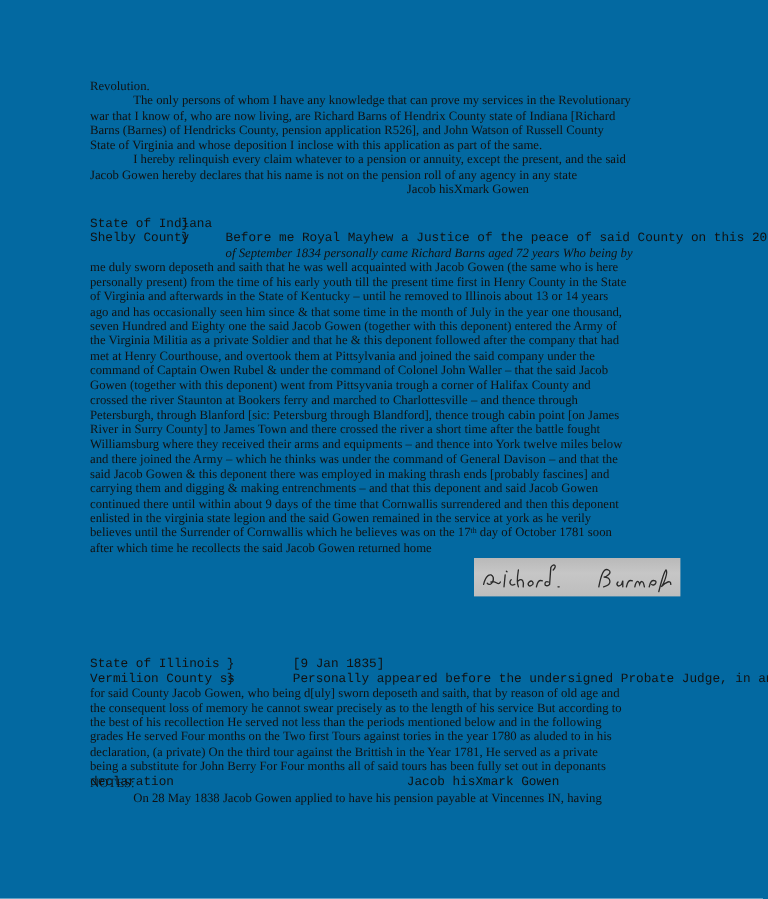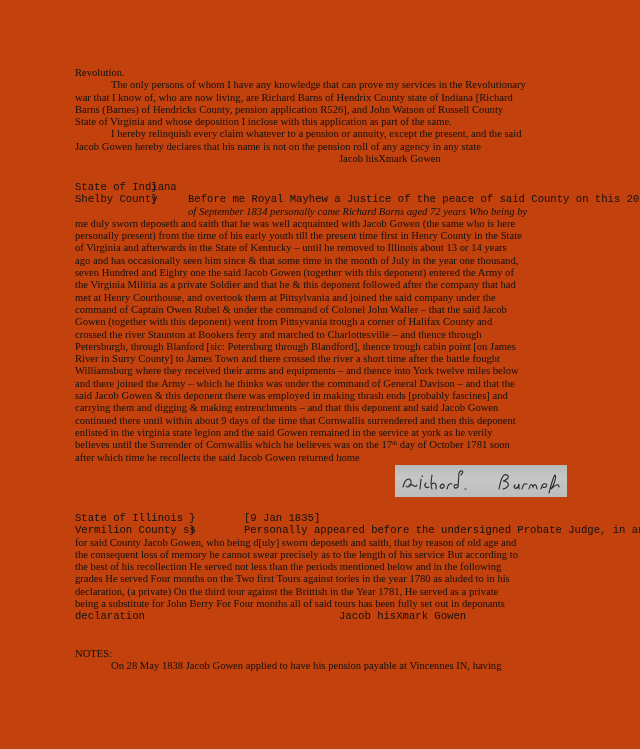--- a/index.html
+++ b/index.html
@@ -1,18 +1,18 @@
 <!DOCTYPE html>
 <html><head>
   <meta charset="utf-8">
   <style>
     html, body { margin: 0; padding: 0; background: #ffffff; }
     body { width: 640px; height: 749px; position: relative; overflow: hidden; }
     .page {
-      position: absolute; left: 0; top: 0; width: 640px; height: 749px; background: #c2410c;
+      position: absolute; left: 0; top: 0; width: 640px; height: 749px; background: #0369a1;
       font-family: "Liberation Serif", "DejaVu Serif", serif;
       font-size: 10.6px; color: #111111; line-height: 12.3px;
     }
     .block { position: absolute; left: 75px; width: 494px; }
     .line { white-space: nowrap; height: 12.3px; }
     .indent { padding-left: 36px; }
     .sig { padding-left: 264px; }
     sup { font-size: 6.5px; line-height: 0; vertical-align: 3px; }
     .hdr { position: relative; height: 12.3px; white-space: nowrap; }
     .hdr span { position: absolute; top: 0; font-family: Liberation Mono, monospace; }
@@ -86,21 +86,21 @@
         <path d="M104 24 C106 14, 108 8, 112 10 C116 12, 110 16, 108 16 C114 16, 116 22, 108 24"></path>
         <path d="M120 20 C118 22, 120 25, 123 22 L124 19 L124 24"></path>
         <path d="M127 24 C128 20, 129 18, 132 19"></path>
         <path d="M134 24 C135 19, 137 18, 138 22 C139 19, 141 18, 142 24"></path>
         <path d="M146 24 C147 20, 148 18, 151 19 C153 20, 150 24, 148 22"></path>
         <path d="M154 28 C156 20, 158 12, 160 10 C162 12, 158 22, 156 24 C160 20, 164 18, 164 22"></path>
       </g>
     </svg>
   </div>
 
-  <div class="block" style="top:512px;">
+  <div class="block" style="top:548px;">
     <div class="hdr">
       <span style="left:0">State of Illinois</span>
       <span style="left:114px">}</span>
       <span style="left:169px">[9 Jan 1835]</span>
     </div>
     <div class="hdr">
       <span style="left:0">Vermilion County  ss</span>
       <span style="left:114px">}</span>
       <span style="left:169px">Personally appeared before the undersigned Probate Judge, in and</span>
     </div>

